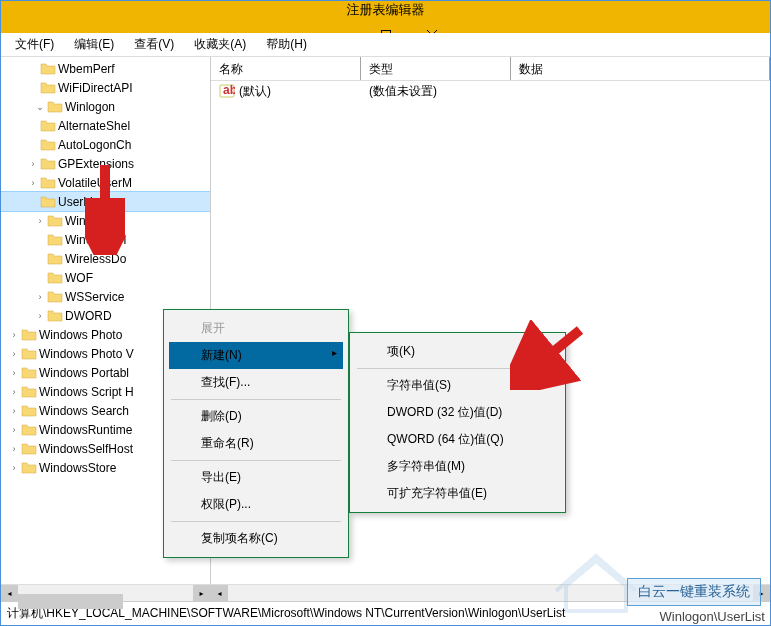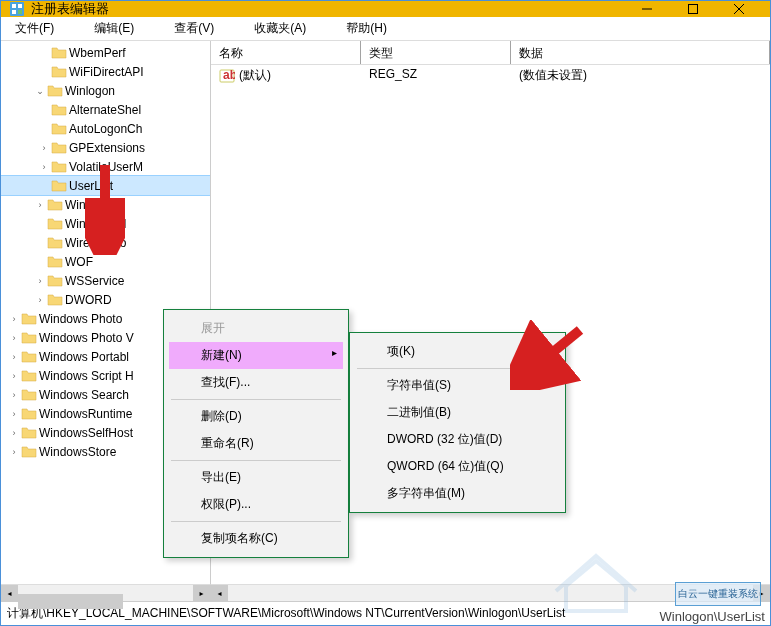--- a/index.html
+++ b/index.html
@@ -1,66 +1,66 @@
 <!DOCTYPE html>
 <html><head>
   <meta charset="utf-8">
   <style>
     * { margin: 0; padding: 0; box-sizing: border-box; font-family: "Microsoft YaHei", "SimSun", sans-serif; font-size: 12px; }
     body { background: #fff; width: 771px; height: 626px; overflow: hidden; position: relative; }
     
     .window { width: 100%; height: 100%; border: 1px solid #4a90d9; display: flex; flex-direction: column; }
     
-    .titlebar { background: #f0b500; height: 16px; display: flex; align-items: center; padding: 0 8px; }
+    .titlebar { background: #f0b500; height: 32px; display: flex; align-items: center; padding: 0 8px; flex-direction: column; }
     .titlebar-icon { width: 16px; height: 16px; margin-right: 6px; }
     .titlebar-title { flex: 1; color: #000; font-size: 13px; }
     .titlebar-btns { display: flex; }
     .titlebar-btn { width: 46px; height: 32px; display: flex; align-items: center; justify-content: center; cursor: pointer; }
     
-    .menubar { background: #fff; height: 24px; display: flex; align-items: center; padding: 0 4px; border-bottom: 1px solid #ddd; gap: 20px; }
+    .menubar { background: #fff; height: 24px; display: flex; align-items: center; padding: 0 4px; border-bottom: 1px solid #ddd; }
     .menu-item { padding: 3px 10px; cursor: pointer; }
     
     .content { flex: 1; display: flex; overflow: hidden; }
     
     .tree-panel { width: 210px; border-right: 1px solid #ccc; overflow-y: auto; overflow-x: hidden; background: #fff; padding: 2px 0; }
     .tree-node { display: flex; align-items: center; height: 19px; padding-left: 4px; white-space: nowrap; cursor: pointer; }
     .tree-node.selected { background: #cce8ff; outline: 1px solid #99d1ff; }
     .tree-expand { width: 14px; height: 14px; display: inline-flex; align-items: center; justify-content: center; font-size: 9px; color: #666; }
     .tree-fold { width: 16px; height: 13px; margin-right: 2px; }
     .tree-label { font-size: 12px; }
     .indent-1 { padding-left: 6px; }
     .indent-2 { padding-left: 32px; }
-    .indent-3 { padding-left: 36px; }
+    .indent-3 { padding-left: 25px; }
     
     .list-panel { flex: 1; display: flex; flex-direction: column; background: #fff; }
     .list-header { display: flex; height: 24px; border-bottom: 1px solid #ddd; background: #fff; }
     .list-header-cell { padding: 4px 8px; border-right: 1px solid #a3a3a3; font-size: 12px; }
     .list-body { flex: 1; }
-    .list-row { display: flex; height: 20px; align-items: flex-start; }
+    .list-row { display: flex; height: 20px; align-items: center; }
     .list-cell { padding: 2px 8px; font-size: 12px; }
     .val-icon { width: 16px; height: 16px; margin-right: 4px; display: inline-block; vertical-align: middle; }
     
     .statusbar { height: 24px; border-top: 1px solid #ccc; padding: 3px 6px; font-size: 12px; white-space: nowrap; overflow: hidden; }
     
     .scrollbar-h { height: 17px; background: #f0f0f0; border-top: 1px solid #ddd; display: flex; align-items: center; }
     .scrollbar-h .sb-btn { width: 17px; height: 17px; background: #ccc; display: flex; align-items: center; justify-content: center; font-size: 8px; }
     .scrollbar-h .sb-track { flex: 1; position: relative; }
     .scrollbar-h .sb-thumb { position: absolute; left: 0; width: 60%; height: 15px; background: #ccc; top: 1px; }
     
     .ctx-menu { position: absolute; background: #f2f2f2; border: 1px solid #15803d; box-shadow: 3px 3px 6px rgba(0,0,0,0.2); padding: 5px; z-index: 100; margin-top: 48px; }
     .ctx-item { padding: 5px 40px 5px 32px; font-size: 12px; cursor: pointer; position: relative; }
-    .ctx-item.highlighted { background: #f0abfc; }
+    .ctx-item.highlighted { background: #0369a1; }
     .ctx-item.disabled { color: #999; }
     .ctx-item.has-sub::after { content: "▸"; position: absolute; right: 6px; font-size: 10px; }
     .ctx-sep { height: 1px; background: #ccc; margin: 3px 2px; }
     
     .arrow-red { position: absolute; z-index: 200; }
     
     .watermark { position: absolute; bottom: 2px; right: 6px; color: #444; font-size: 13px; z-index: 50; }
-    .watermark-box { position: absolute; bottom: 20px; right: 10px; z-index: 49; border: 1px solid #5a9fd4; padding: 4px 2px; background: rgba(220,235,250,0.7); font-size: 10px; color: #2a6496; }
+    .watermark-box { position: absolute; bottom: 20px; right: 10px; z-index: 49; border: 1px solid #5a9fd4; padding: 4px 10px; background: rgba(220,235,250,0.7); font-size: 14px; color: #2a6496; }
     .watermark-shape { position: absolute; bottom: 10px; right: 130px; width: 90px; height: 70px; z-index: 48; opacity: 0.25; }
   </style>
 </head>
 <body>
 
 <div class="window">
 
   <div class="titlebar">
     <svg class="titlebar-icon" viewBox="0 0 16 16">
       <rect x="1" y="1" width="14" height="14" fill="#4aa3df" rx="1"></rect>
@@ -263,21 +263,20 @@
         <div class="list-header-cell" style="flex:1">数据</div>
       </div>
       <div class="list-body">
         <div class="list-row">
           <div class="list-cell" style="width:150px">
             <svg class="val-icon" viewBox="0 0 16 16">
               <rect x="1" y="2" width="14" height="12" fill="#fff" stroke="#cc6" rx="1"></rect>
               <text x="4" y="11" font-size="8" fill="#c33" font-weight="bold">ab</text>
             </svg><span>(默认)</span>
           </div>
-          <div class="list-cell" style="width:150px">REG_SZ</div>
           <div class="list-cell" style="flex:1">(数值未设置)</div>
         </div>
       </div>
     </div>
   </div>
 
   <div style="display:flex">
     <div class="scrollbar-h" style="width:210px;border-right:1px solid #ccc">
       <div class="sb-btn">◂</div>
       <div class="sb-track">
@@ -308,24 +307,24 @@
   <div class="ctx-item">导出(E)</div>
   <div class="ctx-item">权限(P)...</div>
   <div class="ctx-sep"></div>
   <div class="ctx-item">复制项名称(C)</div>
 </div>
 
 <div class="ctx-menu" style="left:349px;top:284px;width:217px">
   <div class="ctx-item">项(K)</div>
   <div class="ctx-sep"></div>
   <div class="ctx-item">字符串值(S)</div>
-  <div class="ctx-item">二进制值(B)</div>
   <div class="ctx-item">DWORD (32 位)值(D)</div>
   <div class="ctx-item">QWORD (64 位)值(Q)</div>
   <div class="ctx-item">多字符串值(M)</div>
+  <div class="ctx-item">可扩充字符串值(E)</div>
 </div>
 
 <svg class="arrow-red" style="left:85px;top:160px" width="40" height="95">
   <defs>
       <marker id="ah1" markerWidth="8" markerHeight="8" refX="4" refY="4" orient="auto">
         <polygon points="0,0 8,4 0,8" fill="#d62020"></polygon>
       </marker>
     </defs>
   <line x1="20" y1="5" x2="20" y2="78" stroke="#d62020" stroke-width="10" marker-end="url(#ah1)"></line>
 </svg>

